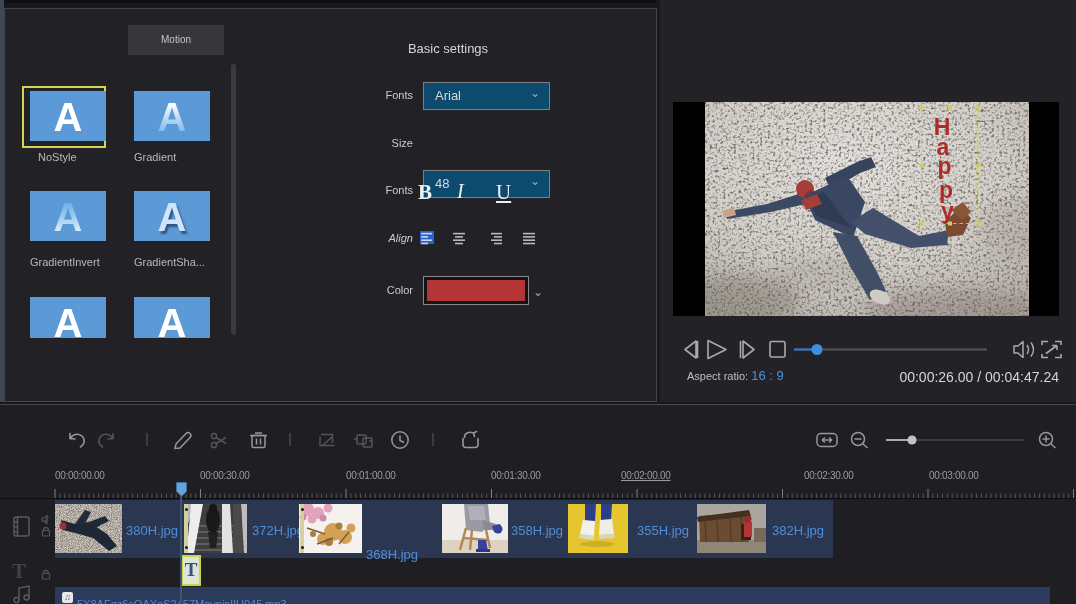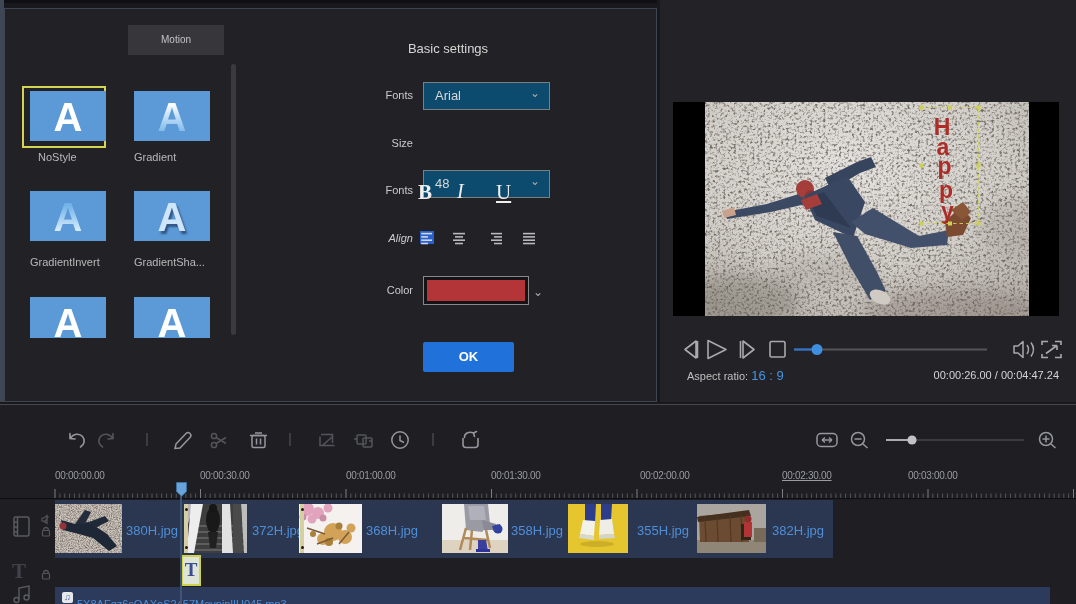--- a/index.html
+++ b/index.html
@@ -73,21 +73,20 @@
         <line x1="103" y1="12.5" x2="115" y2="12.5"></line>
     </g>
   </svg>
 
   <div class="abs setlbl" style="top:275px;">Color</div>
   <div class="abs" style="left:418px;top:267px;width:106px;height:29px;border:1px solid #88888c;background:#141417;padding:3px;">
     <div style="width:100%;height:100%;background:#b43538;"></div>
   </div>
   <div class="abs" style="left:528px;top:276px;color:#aaa;font-size:12px;">⌄</div>
 
-  <div class="abs" style="left:418px;top:333px;width:91px;height:30px;background:#2071d9;border-radius:2px;color:#fff;font-size:13px;font-weight:bold;text-align:center;line-height:30px;">OK</div>
 </div>
 
 <div class="abs" id="preview" style="left:660px;top:0;width:416px;height:402px;background:#232327;">
   <div class="abs" style="left:13px;top:102px;width:386px;height:214px;background:#000;"></div>
   <div class="abs" style="left:45px;top:102px;width:324px;height:214px;">
     <svg width="324" height="214" viewBox="0 0 324 214">
       <defs>
         <filter id="snow" x="0" y="0" width="100%" height="100%">
           <feTurbulence type="fractalNoise" baseFrequency="0.38" numOctaves="4" seed="11" result="n"></feTurbulence>
           <feColorMatrix in="n" type="matrix" values="0 0 0 0 0  0 0 0 0 0  0 0 0 0 0  2.6 1.6 0 0 -2.05" result="spots"></feColorMatrix>
@@ -174,21 +173,21 @@
       <path d="M336 8 L340 8 L345 3.5 L345 19.5 L340 15 L336 15 Z" stroke-linejoin="round"></path>
       <path d="M349 7 Q352 11.5 349 16"></path>
       <path d="M353 4.5 Q358 11.5 353 18.5"></path>
     </g>
     <g fill="none" stroke="#a9a9a9" stroke-width="1.6">
       <path d="M364 7 L364 3.5 L370 3.5 M377 3.5 L383 3.5 L383 7 M383 16 L383 19.5 L377 19.5 M370 19.5 L364 19.5 L364 16"></path>
       <path d="M368 15.5 L379 7.5 M379 7.5 L374 7.5 M379 7.5 L379 12"></path>
     </g>
   </svg>
   <div class="abs" style="left:27px;top:368px;font-size:11px;color:#bfbfbf;">Aspect ratio: <span style="color:#4593e0;font-size:13px;">16 : 9</span></div>
-  <div class="abs" style="right:17px;top:369px;font-size:11px;color:#d5d5d5;">00:00:26.00 / 00:04:47.24</div>
+  <div class="abs" style="right:17px;top:369px;font-size:14px;color:#d5d5d5;">00:00:26.00 / 00:04:47.24</div>
 </div>
 
 <div class="abs" id="timeline" style="left:0;top:404px;width:1076px;height:200px;background:#1e1e23;border-top:1px solid #46464f;overflow:hidden;">
 
   <svg class="abs" style="left:58px;top:24px;" width="440" height="22" viewBox="0 0 440 22">
     <g fill="none" stroke="#96969e" stroke-width="1.6" stroke-linecap="round">
       <path d="M12 4.5 L12 9.5 L17 10 M12.5 9 C15.5 4.5 21.5 4 24.5 7.5 C27.5 11 26.5 15.5 22.5 18"></path>
     </g>
     <g fill="none" stroke="#54545c" stroke-width="1.6" stroke-linecap="round">
       <path d="M55 4.5 L55 9.5 L50 10 M54.5 9 C51.5 4.5 45.5 4 42.5 7.5 C39.5 11 40.5 15.5 44.5 18"></path>
@@ -242,23 +241,23 @@
         <line x1="241" y1="15" x2="245.5" y2="19"></line>
       <line x1="232.5" y1="10" x2="239.5" y2="10"></line>
         <line x1="236" y1="6.5" x2="236" y2="13.5"></line>
     </g>
   </svg>
 
   <div class="abs rlbl" style="left:55px;">00:00:00.00</div>
   <div class="abs rlbl" style="left:200px;">00:00:30.00</div>
   <div class="abs rlbl" style="left:346px;">00:01:00.00</div>
   <div class="abs rlbl" style="left:491px;">00:01:30.00</div>
-  <div class="abs rlbl" style="left:640px;">00:02:00.00</div>
-  <div class="abs rlbl" style="left:782px;text-decoration:underline;">00:02:30.00</div>
-  <div class="abs rlbl" style="left:908px;">00:03:00.00</div>
+  <div class="abs rlbl" style="left:621px;text-decoration:underline;">00:02:00.00</div>
+  <div class="abs rlbl" style="left:804px;">00:02:30.00</div>
+  <div class="abs rlbl" style="left:929px;">00:03:00.00</div>
 
   <svg class="abs" style="left:0;top:82px;" width="1076" height="12" viewBox="0 0 1076 12" id="ticks">
       <line x1="55.00" y1="2" x2="55.00" y2="11" stroke="#7e7e88" stroke-width="1"></line>
       <line x1="59.85" y1="6.5" x2="59.85" y2="11" stroke="#54545c" stroke-width="1"></line>
       <line x1="64.70" y1="6.5" x2="64.70" y2="11" stroke="#54545c" stroke-width="1"></line>
       <line x1="69.55" y1="6.5" x2="69.55" y2="11" stroke="#54545c" stroke-width="1"></line>
       <line x1="74.40" y1="6.5" x2="74.40" y2="11" stroke="#54545c" stroke-width="1"></line>
       <line x1="79.25" y1="6.5" x2="79.25" y2="11" stroke="#54545c" stroke-width="1"></line>
       <line x1="84.10" y1="6.5" x2="84.10" y2="11" stroke="#54545c" stroke-width="1"></line>
       <line x1="88.95" y1="6.5" x2="88.95" y2="11" stroke="#54545c" stroke-width="1"></line>
@@ -473,21 +472,21 @@
         <use href="#th380"></use>
       </svg></div>
   <div class="abs cliplbl" style="left:126px;">380H.jpg</div>
   <div class="abs clip" style="left:188px;"><svg width="59" height="49" viewBox="0 0 59 49">
         <use href="#th372"></use>
       </svg></div>
   <div class="abs cliplbl" style="left:252px;">372H.jpg</div>
   <div class="abs clip" style="left:299px;"><svg width="63" height="49" viewBox="0 0 63 49">
         <use href="#th368"></use>
       </svg></div>
-  <div class="abs cliplbl" style="left:366px;">368H.jpg</div>
+  <div class="abs cliplbl" style="left:366px;margin-top:24px;">368H.jpg</div>
   <div class="abs clip" style="left:442px;"><svg width="66" height="49" viewBox="0 0 66 49">
         <use href="#th358"></use>
       </svg></div>
   <div class="abs cliplbl" style="left:511px;">358H.jpg</div>
   <div class="abs clip" style="left:568px;"><svg width="60" height="49" viewBox="0 0 60 49">
         <use href="#th355"></use>
       </svg></div>
   <div class="abs cliplbl" style="left:637px;">355H.jpg</div>
   <div class="abs clip" style="left:697px;"><svg width="69" height="49" viewBox="0 0 69 49">
         <use href="#th382"></use>

